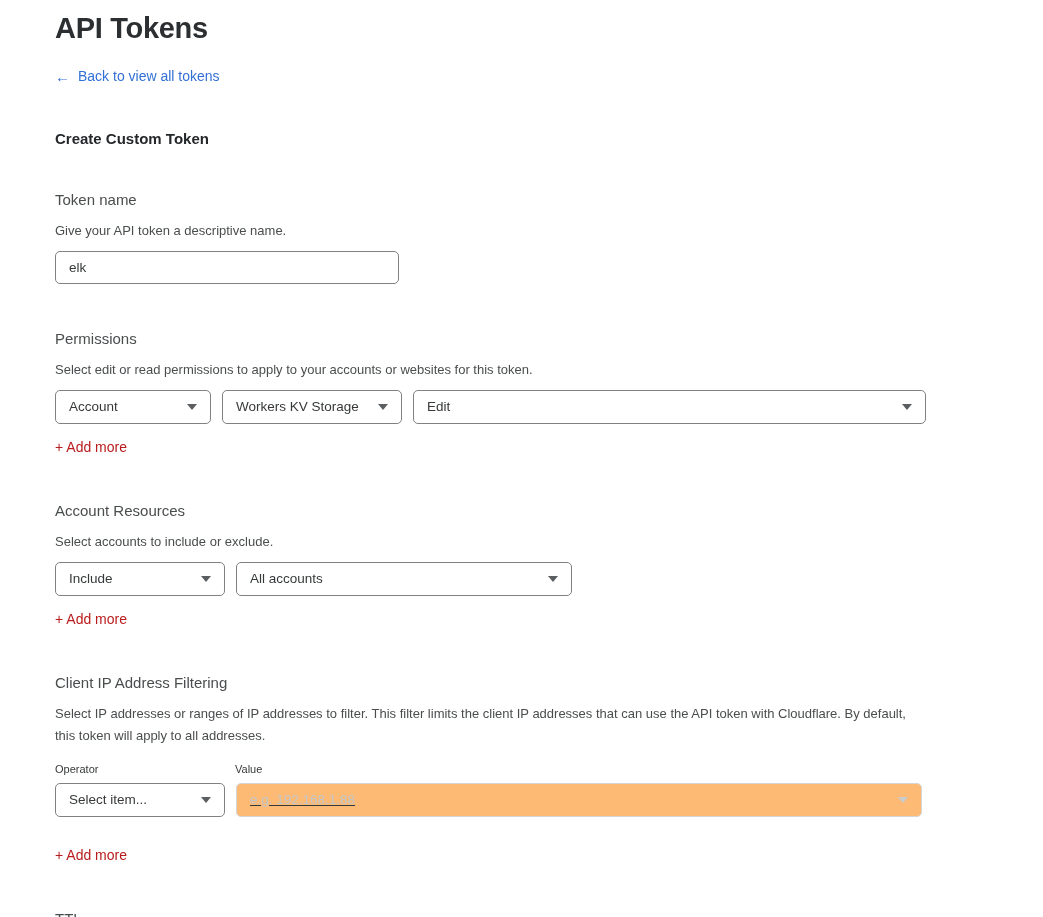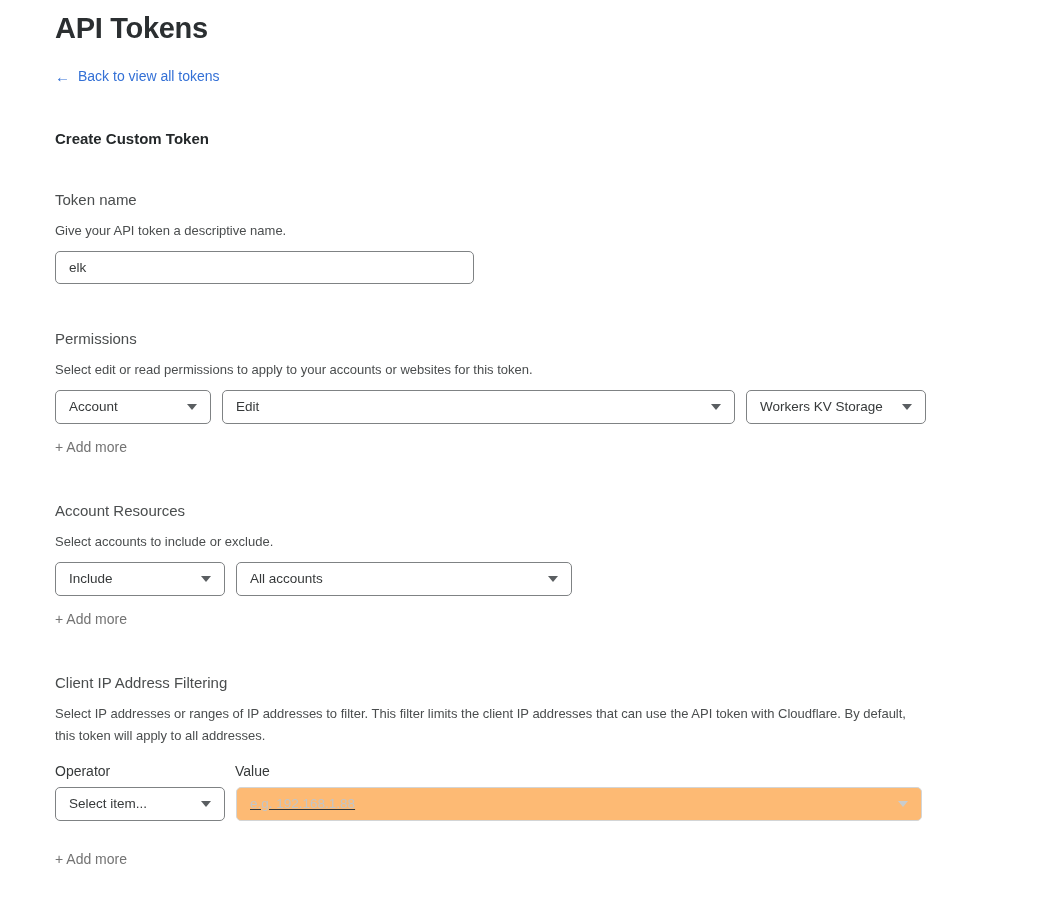--- a/index.html
+++ b/index.html
@@ -23,21 +23,21 @@
   .back-link .arrow { font-size:15px; line-height:1; }
 
   .section-heading {
     margin-top:44px; font-size:15px; font-weight:700; color:#24282a;
   }
 
   .field-label { margin-top:44px; font-size:15px; color:#4a4d4e; }
   .field-desc  { margin-top:12px; font-size:13px; color:#4a4d4e; line-height:22px; max-width:860px; }
 
   .text-input {
-    display:block; margin-top:9px; width:419px; height:33px;
+    display:block; margin-top:9px; width:344px; height:33px;
     border:1px solid #7f8284; border-radius:5px;
     padding:0 13px; font-size:13.5px; color:#36393a;
     font-family:"Liberation Sans", sans-serif; outline:none; background:#fff;
   }
 
   .control-row { display:flex; gap:11px; margin-top:9px; }
 
   .dropdown {
     height:34px; background:#fff;
     border:1px solid #7f8284; border-radius:5px;
@@ -65,27 +65,27 @@
     padding:0 13px; background:#fdba74;text-decoration:underline;
   }
   .combo-disabled input {
     border:none; outline:none; flex:1 1 auto; height:100%;
     font-size:13.5px; font-family:"Liberation Sans", sans-serif; color:#36393a;
     background:transparent;
   }
   .combo-disabled input::placeholder { color:#c2c5c7; opacity:1; }
 
   .add-more {
-    display:inline-block; margin-top:15px; color:#737373;
+    display:inline-block; margin-top:15px; color:#b91c1c;
     font-size:14px; text-decoration:none; cursor:pointer;
   }
   .add-more.spaced { margin-top:30px; }
 
   .inline-labels { display:flex; margin-top:16px; }
-  .inline-labels .lbl { font-size:14px; color:#36393a; }
+  .inline-labels .lbl { font-size:11px; color:#36393a; }
   .inline-labels .lbl-operator { width:180px; }
 
   .gap-lg { margin-top:46px; }
 </style>
 </head>
 <body>
 
 <div class="page">
 
   <h1 class="page-title">API Tokens</h1>
@@ -103,26 +103,26 @@
   <input class="text-input" type="text" value="elk" style="">
 
   
   <div class="field-label gap-lg">Permissions</div>
   <div class="field-desc">Select edit or read permissions to apply to your accounts or websites for this token.</div>
   <div class="control-row">
     <div class="dropdown w-scope">
       <span>Account</span>
       <span class="caret"></span>
     </div>
+    <div class="dropdown w-resource">
+      <span>Workers KV Storage</span>
+      <span class="caret"></span>
+    </div>
     <div class="dropdown w-access">
       <span>Edit</span>
-      <span class="caret"></span>
-    </div>
-    <div class="dropdown w-resource">
-      <span>Workers KV Storage</span>
       <span class="caret"></span>
     </div>
   </div>
   <a class="add-more">+ Add more</a>
 
   
   <div class="field-label gap-lg">Account Resources</div>
   <div class="field-desc">Select accounts to include or exclude.</div>
   <div class="control-row">
     <div class="dropdown w-mode">

